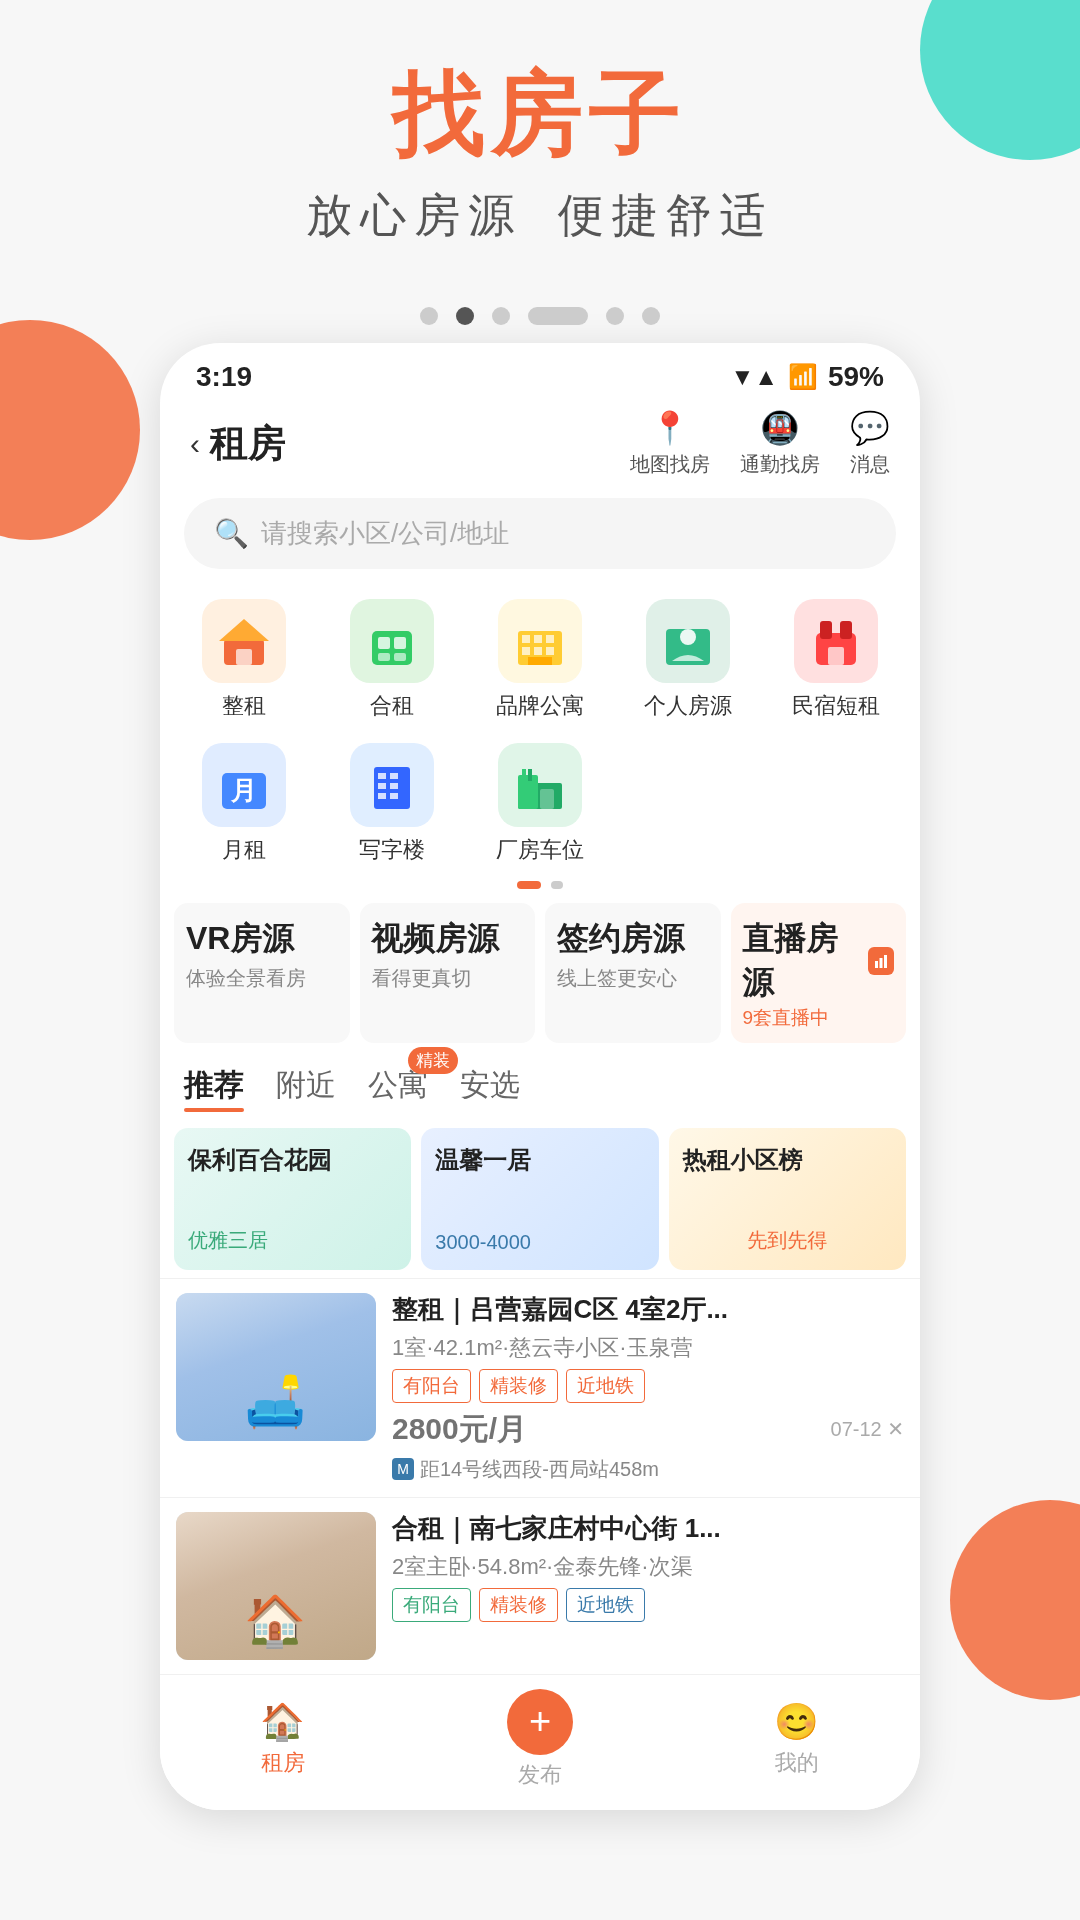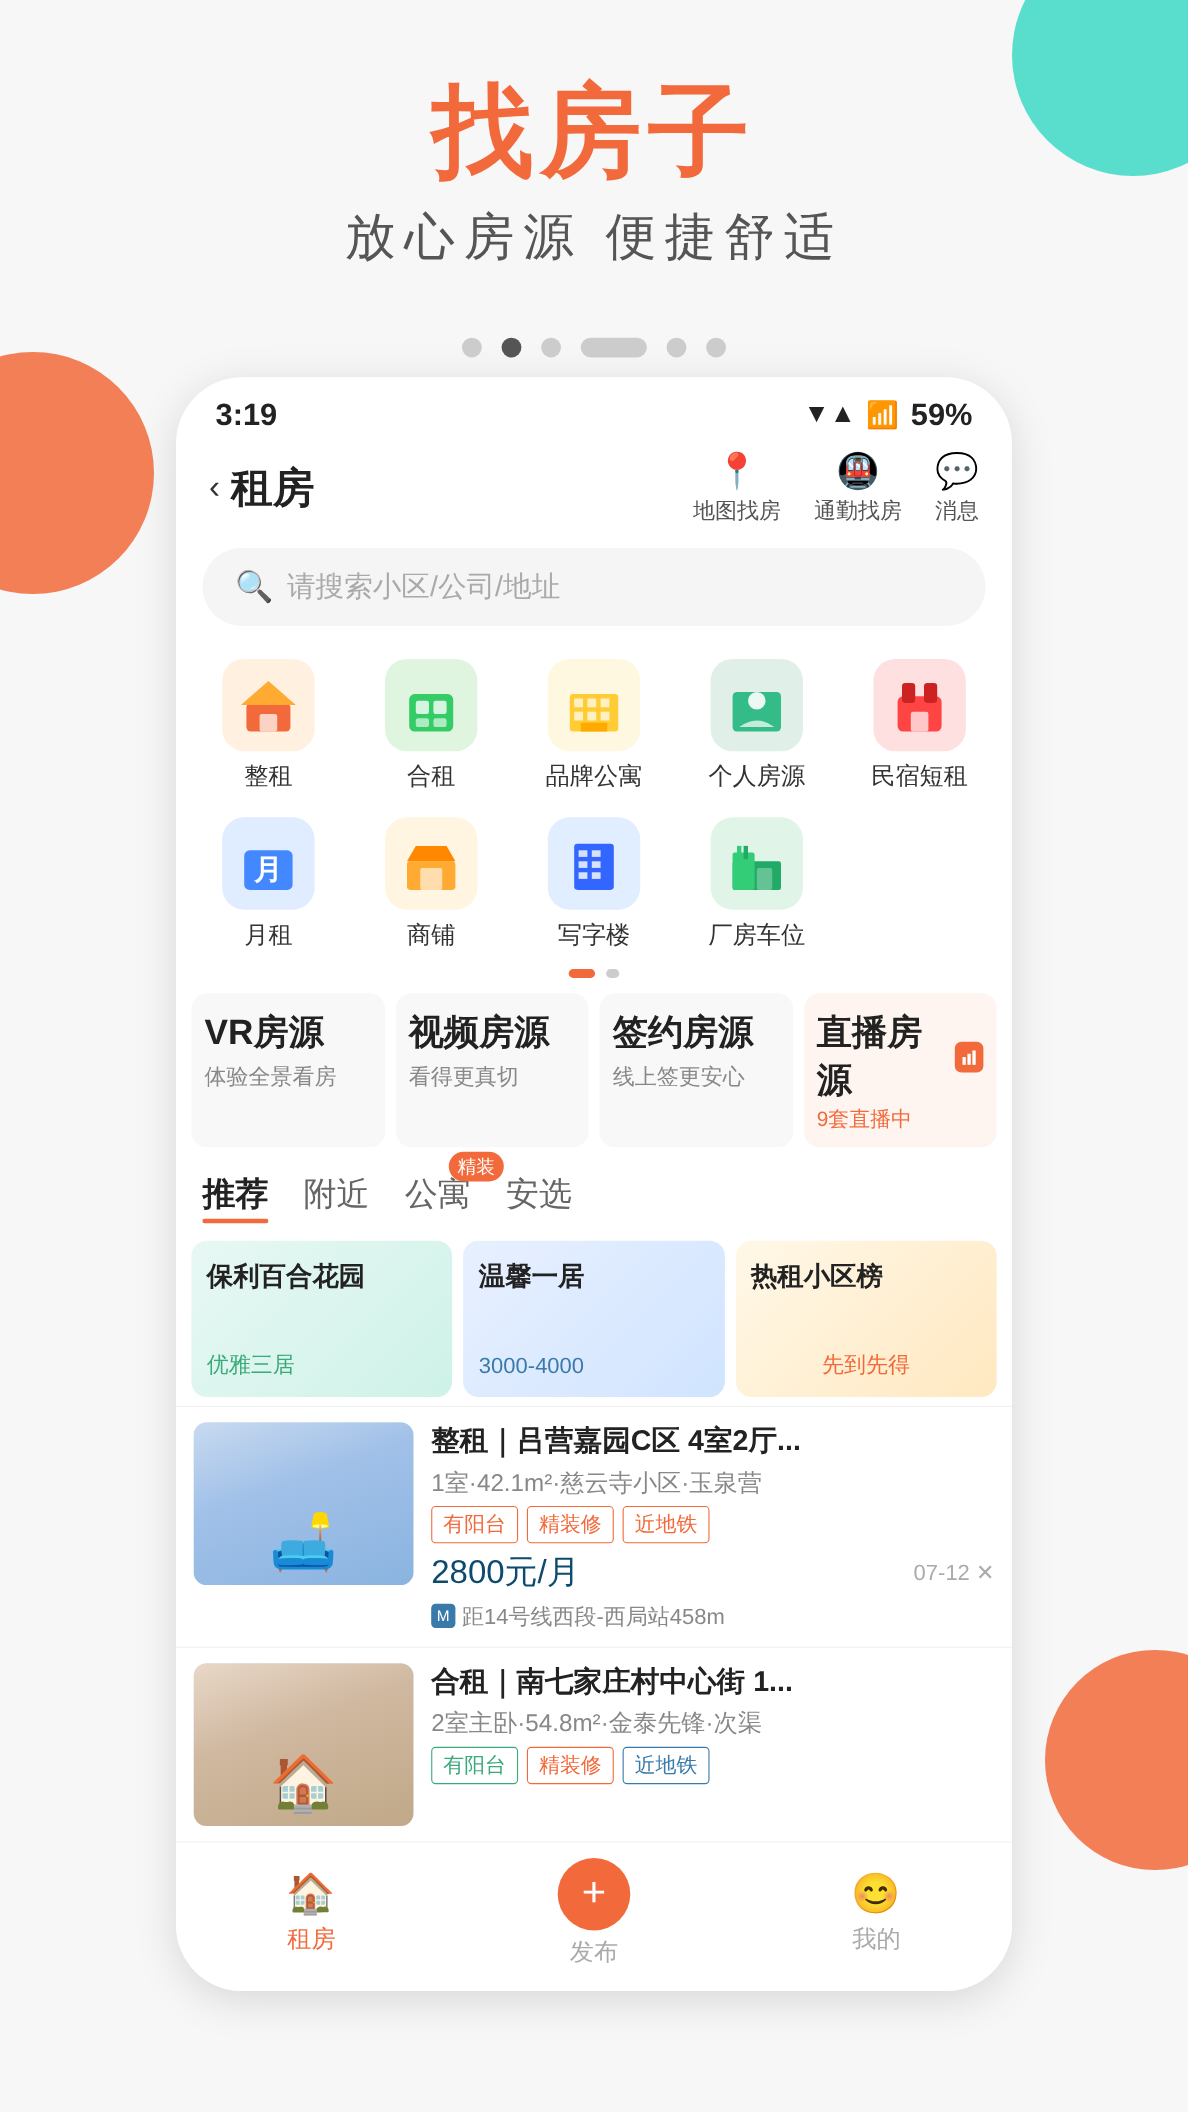--- a/index.html
+++ b/index.html
@@ -43,20 +43,21 @@
       border-radius: 50%;
       background: #f26a3b;
       opacity: 0.85;
     }
 
     
     .page-header {
       text-align: center;
       padding-top: 70px;
       padding-bottom: 30px;
+      font-family: Liberation Mono, monospace;
     }
     .page-title {
       font-size: 92px;
       font-weight: 900;
       color: #f26a3b;
       letter-spacing: 6px;
       line-height: 1.1;
     }
     .page-subtitle {
       font-size: 46px;
@@ -381,22 +382,22 @@
       border-color: #3a7aaa;
       color: #3a7aaa;
     }
     .listing-price-row {
       display: flex;
       align-items: center;
       justify-content: space-between;
     }
     .listing-price {
       font-size: 30px;
-      font-weight: 400;
-      color: #0c4a6e;
+      font-weight: 700;
+      color: #737373;
     }
     .listing-date {
       font-size: 20px;
       color: #aaa;
     }
     .listing-metro {
       font-size: 20px;
       color: #888;
       display: flex;
       align-items: center;
@@ -608,30 +609,20 @@
     <div class="category-item">
       <div class="cat-icon" style="background:#e0ecff;">
         <svg width="60" height="60" viewBox="0 0 60 60">
           <rect x="8" y="18" width="44" height="36" rx="5" fill="#4488ff"></rect>
           <text x="30" y="44" text-anchor="middle" fill="#fff" font-size="26" font-weight="bold">月</text>
         </svg>
       </div>
       <span class="cat-label">月租</span>
     </div>
     <div class="category-item">
-      <div class="cat-icon" style="background:#fff5e0;">
-        <svg width="60" height="60" viewBox="0 0 60 60">
-          <rect x="8" y="28" width="44" height="26" rx="3" fill="#ffaa33"></rect>
-          <path d="M8,28 L16,14 L44,14 L52,28 Z" fill="#ff8800"></path>
-          <rect x="20" y="34" width="20" height="20" rx="2" fill="#fff" opacity="0.6"></rect>
-        </svg>
-      </div>
-      <span class="cat-label">商铺</span>
-    </div>
-    <div class="category-item">
       <div class="cat-icon" style="background:#e0eeff;">
         <svg width="60" height="60" viewBox="0 0 60 60">
           <rect x="12" y="12" width="36" height="42" rx="3" fill="#3366ff"></rect>
           <rect x="16" y="18" width="8" height="6" fill="#fff" opacity="0.8"></rect>
           <rect x="28" y="18" width="8" height="6" fill="#fff" opacity="0.8"></rect>
           <rect x="16" y="28" width="8" height="6" fill="#fff" opacity="0.8"></rect>
           <rect x="28" y="28" width="8" height="6" fill="#fff" opacity="0.8"></rect>
           <rect x="16" y="38" width="8" height="6" fill="#fff" opacity="0.8"></rect>
           <rect x="28" y="38" width="8" height="6" fill="#fff" opacity="0.8"></rect>
         </svg>

